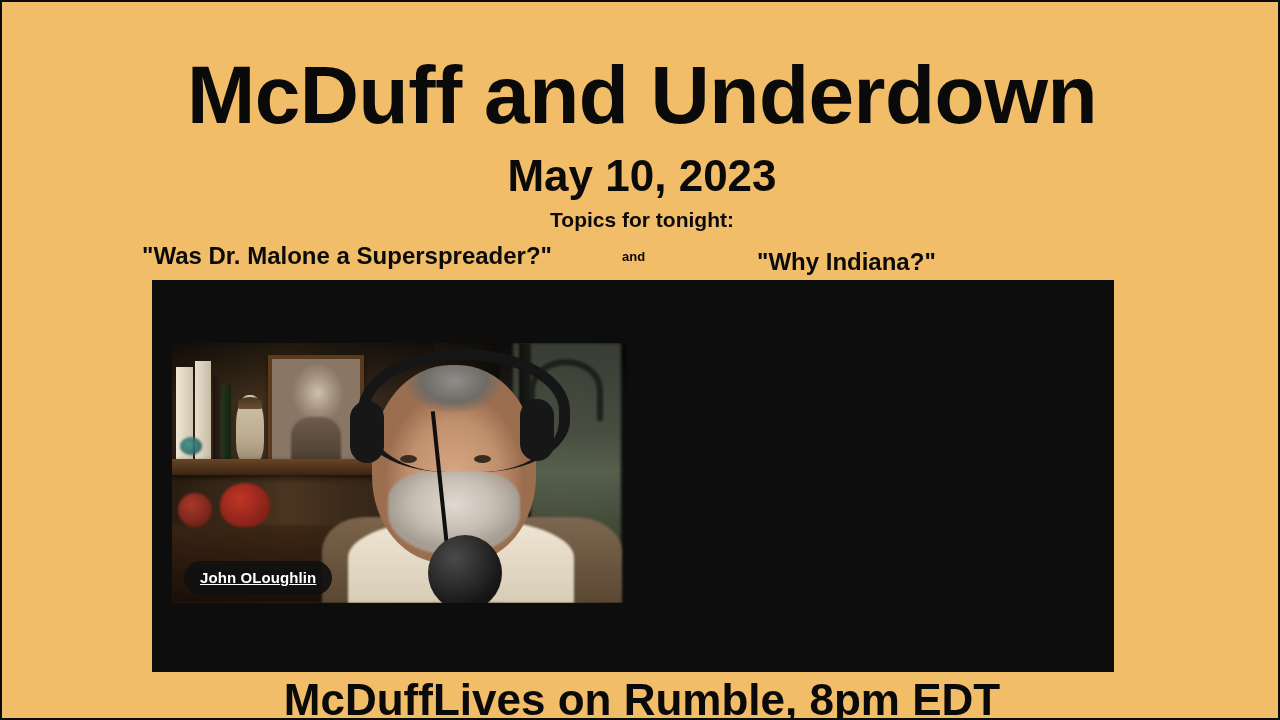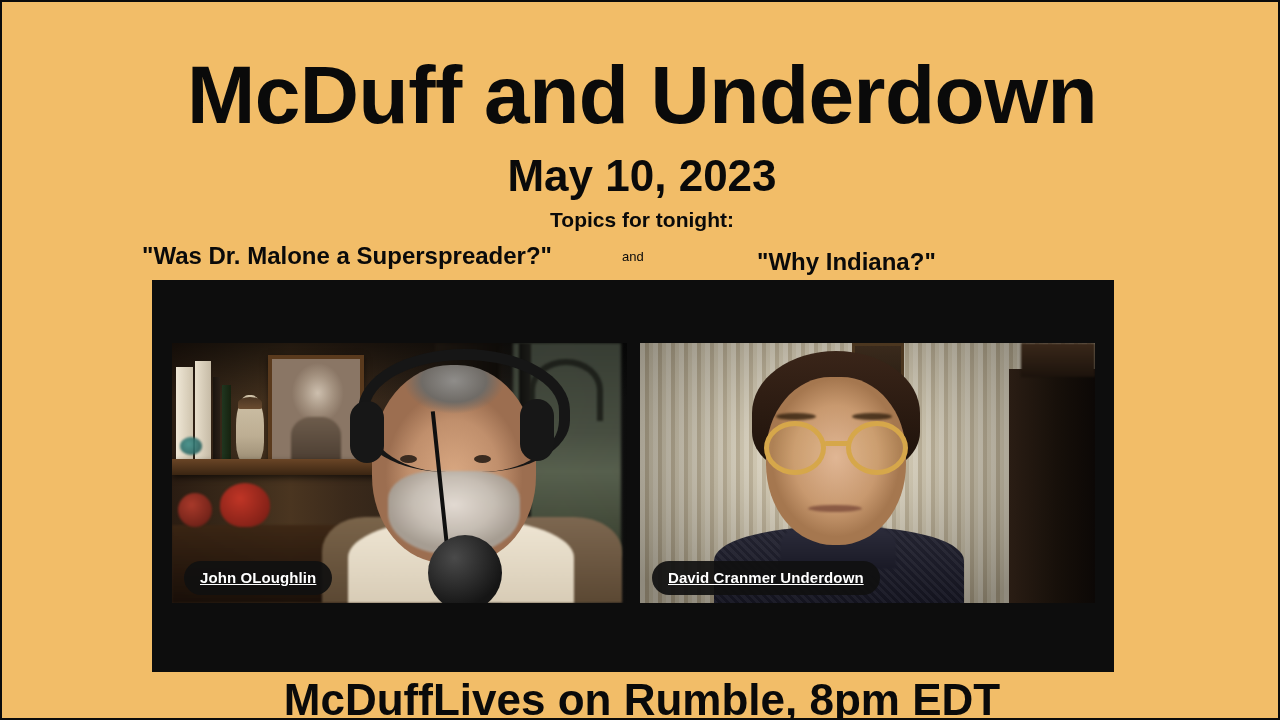--- a/index.html
+++ b/index.html
@@ -70,21 +70,21 @@
     font-weight: 700;
     color: #0a0a0a;
     white-space: nowrap;
   }
   #topic-conjunction {
     position: absolute;
     left: 500px;
     top: 10px;
     font-size: 13px;
     line-height: 18px;
-    font-weight: 400;
+    font-weight: 700;
     color: #0a0a0a;
   }
   #topic-two {
     position: absolute;
     left: 635px;
     top: 8px;
     font-size: 24px;
     line-height: 32px;
     font-weight: 700;
     color: #0a0a0a;
@@ -453,38 +453,18 @@
         <div class="eye-r"></div>
         <div class="headphones"></div>
         <div class="earcup l"></div>
         <div class="earcup r"></div>
         <div class="mic-boom"></div>
         <div class="mic-head"></div>
       </div>
       <div class="name-pill" id="pill-left">John OLoughlin</div>
     </div>
 
-    <div class="video-tile" id="tile-right">
-      <div class="scene-right">
-        <div class="wall-art-right"></div>
-        <div class="cabinet-right"></div>
-        <div class="cabinet-top"></div>
-        <div class="sweater-right"></div>
-        <div class="collar-right"></div>
-        <div class="hair-right"></div>
-        <div class="head-right"></div>
-        <div class="brow-l"></div>
-        <div class="brow-r"></div>
-        <div class="glasses">
-          <div class="lens l"></div>
-          <div class="glasses-bridge"></div>
-          <div class="lens r"></div>
-        </div>
-        <div class="mouth-right"></div>
-      </div>
-      <div class="name-pill" id="pill-right">David Cranmer Underdown</div>
-    </div>
 
   </div>
 
   <div id="footer-line">McDuffLives on Rumble, 8pm EDT</div>
 
 </div>
 
 </body></html>

